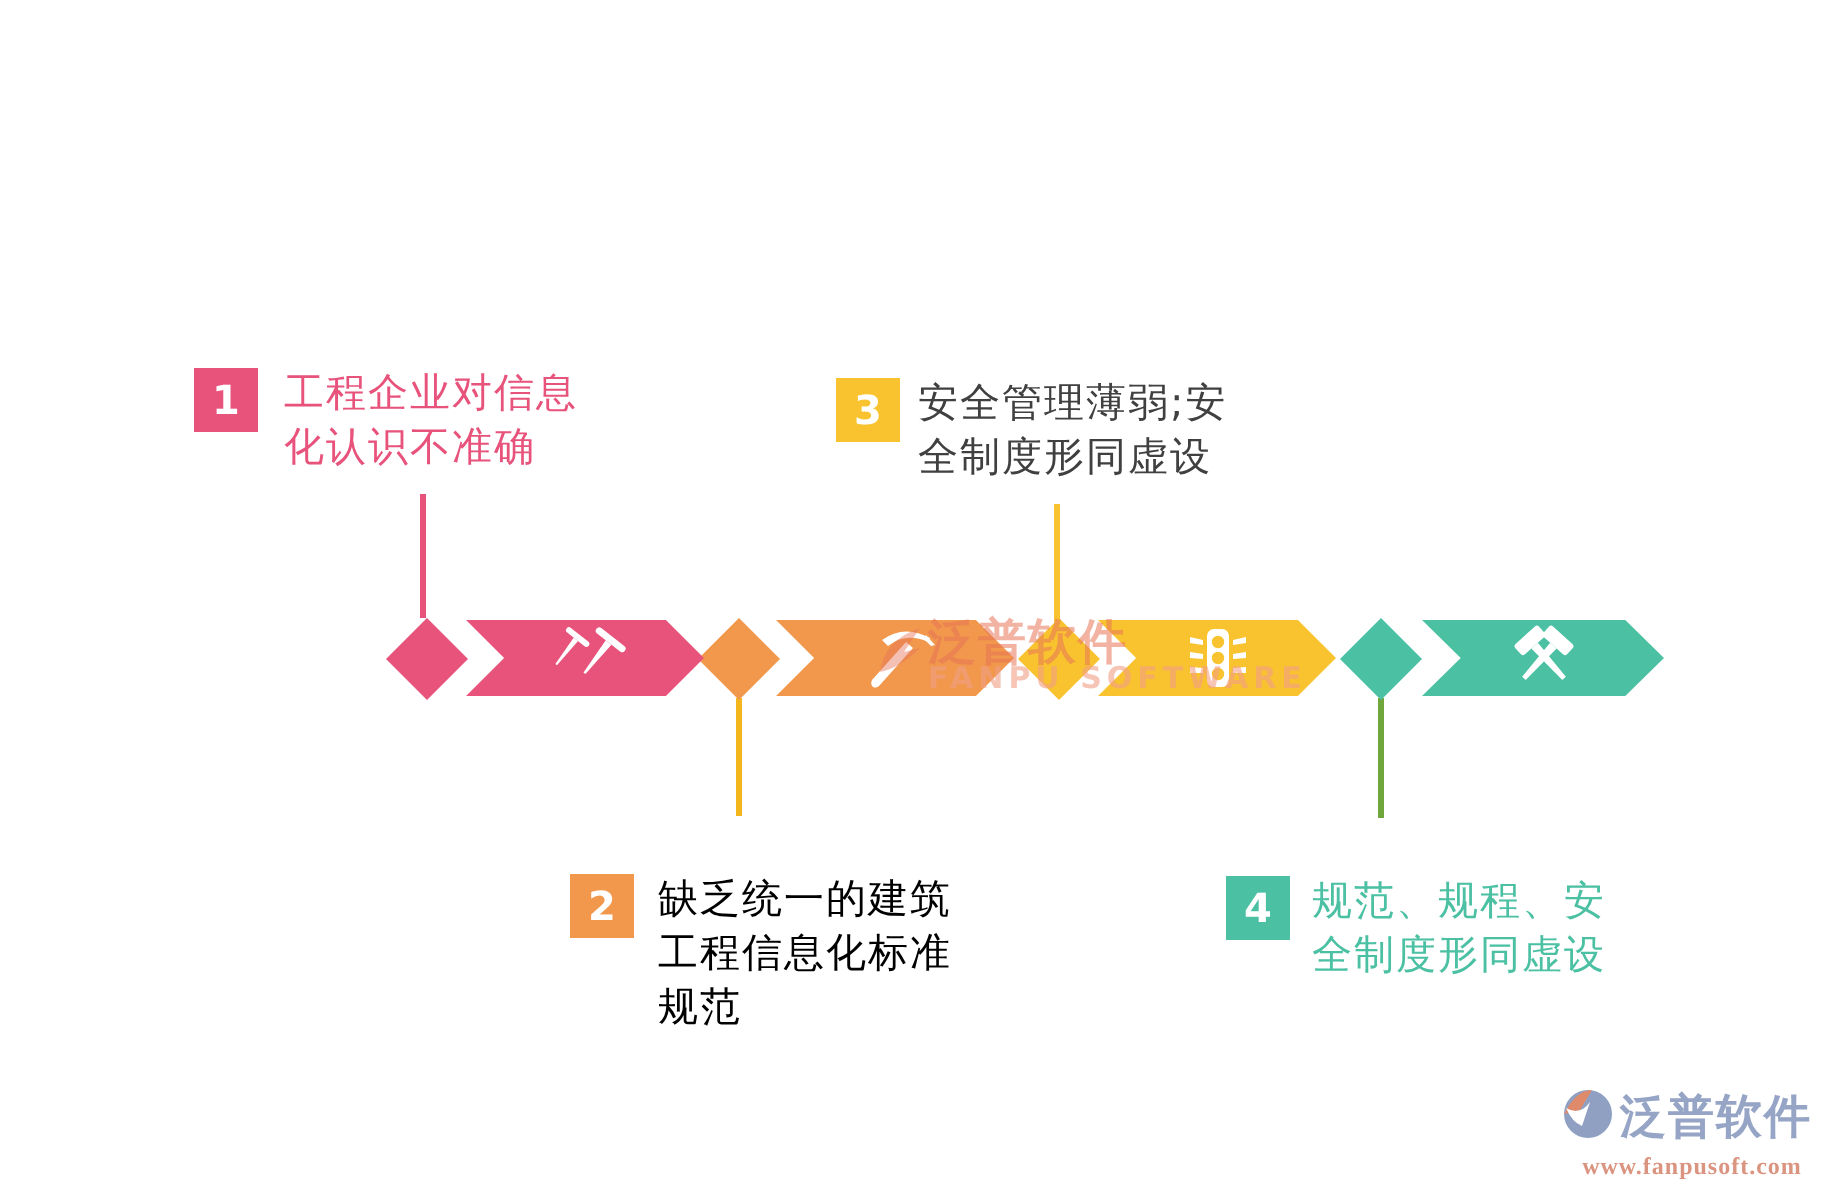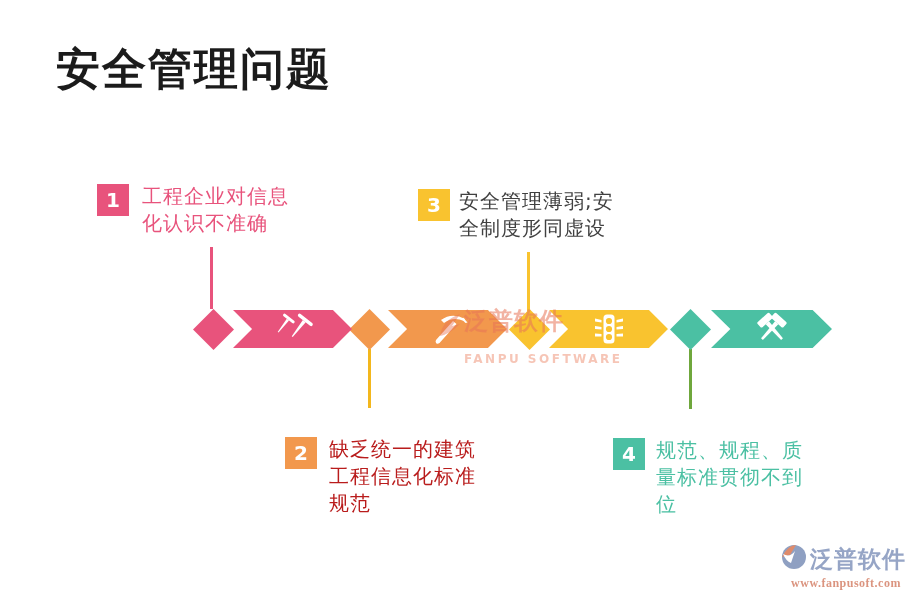--- a/index.html
+++ b/index.html
@@ -22,21 +22,21 @@
     display:flex;align-items:center;justify-content:center;
     color:#ffffff;font-size:20px;font-weight:700;
   }
   .callout-text{
     position:absolute;
     font-size:20px;line-height:27px;letter-spacing:1px;
   }
   .sq1{left:97px;top:184px;background:#E8537C;}
   .tx1{left:142px;top:183px;width:158px;color:#E8537C;}
   .sq2{left:285px;top:437px;background:#F2984D;}
-  .tx2{left:329px;top:436px;width:158px;color:#b91c1c;}
+  .tx2{left:329px;top:436px;width:158px;color:#000000;}
   .sq3{left:418px;top:189px;background:#F9C32F;}
   .tx3{left:459px;top:188px;width:170px;color:#404040;}
   .sq4{left:613px;top:438px;background:#4BC0A3;}
   .tx4{left:656px;top:437px;width:160px;color:#4BC0A3;}
   
   .connector{position:absolute;width:3px;}
   .ln1{left:210px;top:247px;height:62px;background:#E8537C;}
   .ln2{left:368px;top:349px;height:59px;background:#F3B71D;}
   .ln3{left:527px;top:252px;height:59px;background:#F9C32F;}
   .ln4{left:689px;top:349px;height:60px;background:#6FA73C;}
@@ -64,54 +64,53 @@
     position:absolute;left:438px;top:308px;z-index:5;
     display:flex;align-items:flex-start;gap:2px;
     pointer-events:none;
   }
   .wm-swoosh{opacity:.45;margin-top:4px;}
   .wm-text{
     font-size:24px;font-weight:700;letter-spacing:1px;
     color:rgba(231,116,88,0.55);line-height:26px;white-space:nowrap;
   }
   .wm-sub{
-    font-size:12px;font-weight:700;letter-spacing:2.5px;
-    color:rgba(240,158,133,0.6);line-height:10px;white-space:nowrap;margin-top:20px;
+    font-size:15px;font-weight:700;letter-spacing:2.5px;
+    color:rgba(240,158,133,0.6);line-height:10px;white-space:nowrap;
   }
   
   .logo{position:absolute;left:780px;top:543px;width:132px;}
   .logo-row{display:flex;align-items:center;gap:2px;}
   .logo-brand{
     font-size:23px;font-weight:700;color:#96A5C6;
     letter-spacing:1px;white-space:nowrap;line-height:26px;
   }
   .logo-url{
     font-family:"Liberation Serif","DejaVu Serif",serif;
     font-size:12px;font-weight:700;color:#DB947F;
     letter-spacing:.5px;text-align:center;margin-top:1px;white-space:nowrap;
   }
 </style>
 </head>
 <body>
 
 <div class="slide">
 
-  <div class="title">安全管理问题</div>
 
   <div class="num-square sq1">1</div>
   <div class="callout-text tx1">工程企业对信息化认识不准确</div>
 
   <div class="num-square sq2">2</div>
   <div class="callout-text tx2">缺乏统一的建筑工程信息化标准规范</div>
 
   <div class="num-square sq3">3</div>
   <div class="callout-text tx3">安全管理薄弱;安全制度形同虚设</div>
 
   <div class="num-square sq4">4</div>
-  <div class="callout-text tx4">规范、规程、质量标准贯彻不到位</div>
+  <div class="callout-text tx4">规范、规程、安全制度形同虚设</div>
 
   <div class="connector ln1"></div>
   <div class="connector ln2"></div>
   <div class="connector ln3"></div>
   <div class="connector ln4"></div>
 
   <div class="diamond d1"></div>
   <div class="diamond d2"></div>
   <div class="diamond d3"></div>
   <div class="diamond d4"></div>

